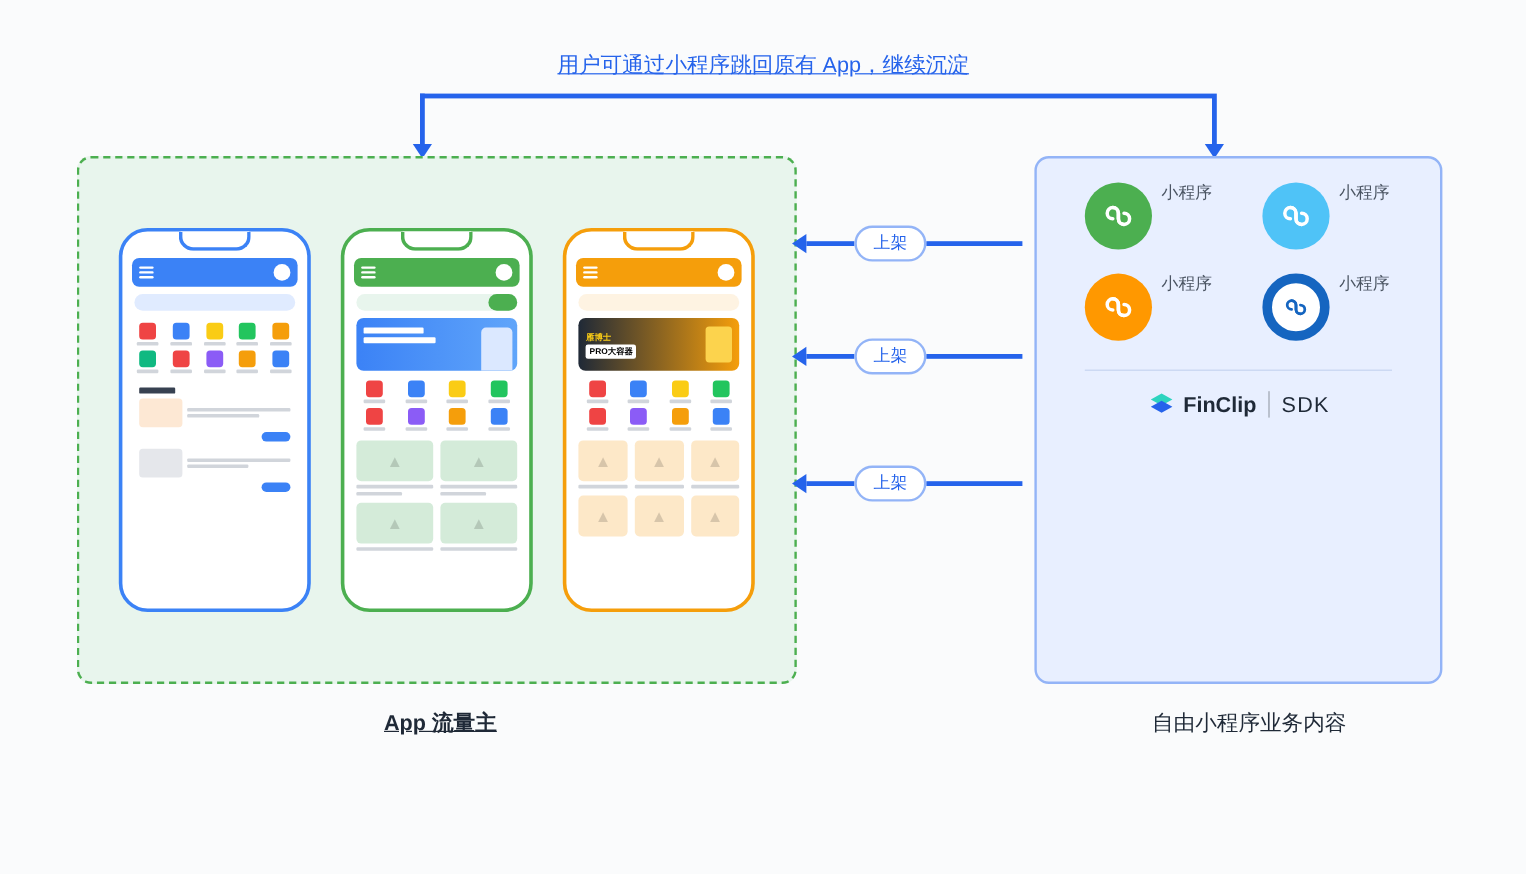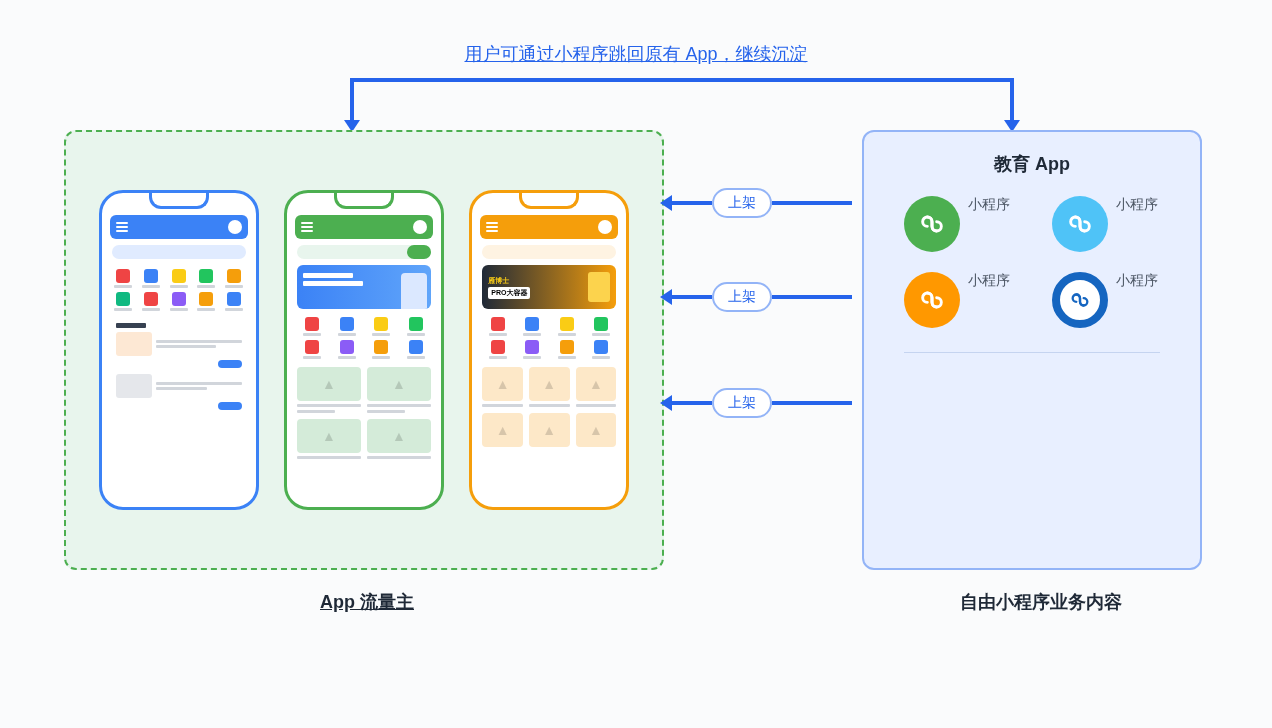--- a/index.html
+++ b/index.html
@@ -89,21 +89,21 @@
 .mp-label { font-size: 14px; color: #4b5563; }
 
 .divider { height: 1px; background: #c5d4f0; margin: 24px 20px 16px; }
 .sdk-row { display: flex; align-items: center; justify-content: center; gap: 10px; }
 .finclip-logo { display: flex; align-items: center; gap: 6px; }
 .finclip-mark { width: 24px; height: 24px; }
 .finclip-text { font-size: 18px; font-weight: 600; color: #1f2937; }
 .sep { width: 1px; height: 22px; background: #9ca3af; }
 .sdk-text { font-size: 18px; font-weight: 500; color: #1f2937; letter-spacing: 1px; }
 
-.right-label { position: absolute; top: 590px; left: 960px; font-size: 18px; font-weight: 700; color: #1f2937; }
+.right-label { position: absolute; top: 590px; left: 960px; font-size: 18px; font-weight: 400; color: #1f2937; }
 
 
 .mid-arrow { position: absolute; display: flex; align-items: center; }
 .mid-arrow .line { height: 4px; background: #2563eb; }
 .mid-arrow .pill { background: #fff; border: 2px solid #93b4f7; border-radius: 16px; padding: 4px 14px; font-size: 14px; color: #2563eb; }
 .mid-arrow .head-l { width: 0; height: 0; border-top: 8px solid transparent; border-bottom: 8px solid transparent; border-right: 12px solid #2563eb; }
 .ma1 { top: 188px; left: 660px; }
 .ma2 { top: 282px; left: 660px; }
 .ma3 { top: 388px; left: 660px; }
 .mid-arrow .line.l1 { width: 40px; }
@@ -367,21 +367,20 @@
   <div class="line l2"></div>
 </div>
 <div class="mid-arrow ma3">
   <div class="head-l"></div>
     <div class="line l1"></div>
   <div class="pill">上架</div>
   <div class="line l2"></div>
 </div>
 
 <div class="right-panel">
-  <div class="right-title">教育 App</div>
   <div class="mp-grid" id="mp-grid">
       <div class="mp-item">
         <div class="mp-icon mp-green">
           <svg viewBox="0 0 24 24">
             <path d="M8 6 a4 4 0 0 1 4 4 v4 a4 4 0 0 0 4 4 a4 4 0 0 0 0-8" fill="none" stroke="#fff" stroke-width="2.5" stroke-linecap="round"></path>
             <path d="M16 18 a4 4 0 0 1-4-4 v-4 a4 4 0 0 0-4-4 a4 4 0 0 0 0 8" fill="none" stroke="#fff" stroke-width="2.5" stroke-linecap="round"></path>
           </svg>
         </div>
         <div class="mp-label">小程序</div>
       </div>
@@ -407,14 +406,25 @@
         <div class="mp-icon mp-darkblue">
           <svg viewBox="0 0 24 24">
             <path d="M8 6 a4 4 0 0 1 4 4 v4 a4 4 0 0 0 4 4 a4 4 0 0 0 0-8" fill="none" stroke="#1565c0" stroke-width="2.5" stroke-linecap="round"></path>
             <path d="M16 18 a4 4 0 0 1-4-4 v-4 a4 4 0 0 0-4-4 a4 4 0 0 0 0 8" fill="none" stroke="#1565c0" stroke-width="2.5" stroke-linecap="round"></path>
           </svg>
         </div>
         <div class="mp-label">小程序</div>
       </div>
     </div>
   <div class="divider"></div>
+  <div class="sdk-row">
+    <div class="finclip-logo">
+      <svg class="finclip-mark" viewBox="0 0 24 24">
+        <path d="M3 8 L12 3 L21 8 L12 13 Z" fill="#2dd4bf"></path>
+        <path d="M3 14 L12 9 L21 14 L12 19 Z" fill="#2563eb"></path>
+      </svg>
+      <span class="finclip-text">FinClip</span>
+    </div>
+    <div class="sep"></div>
+    <span class="sdk-text">SDK</span>
+  </div>
 </div>
 <div class="right-label">自由小程序业务内容</div>
 
 </body></html>

